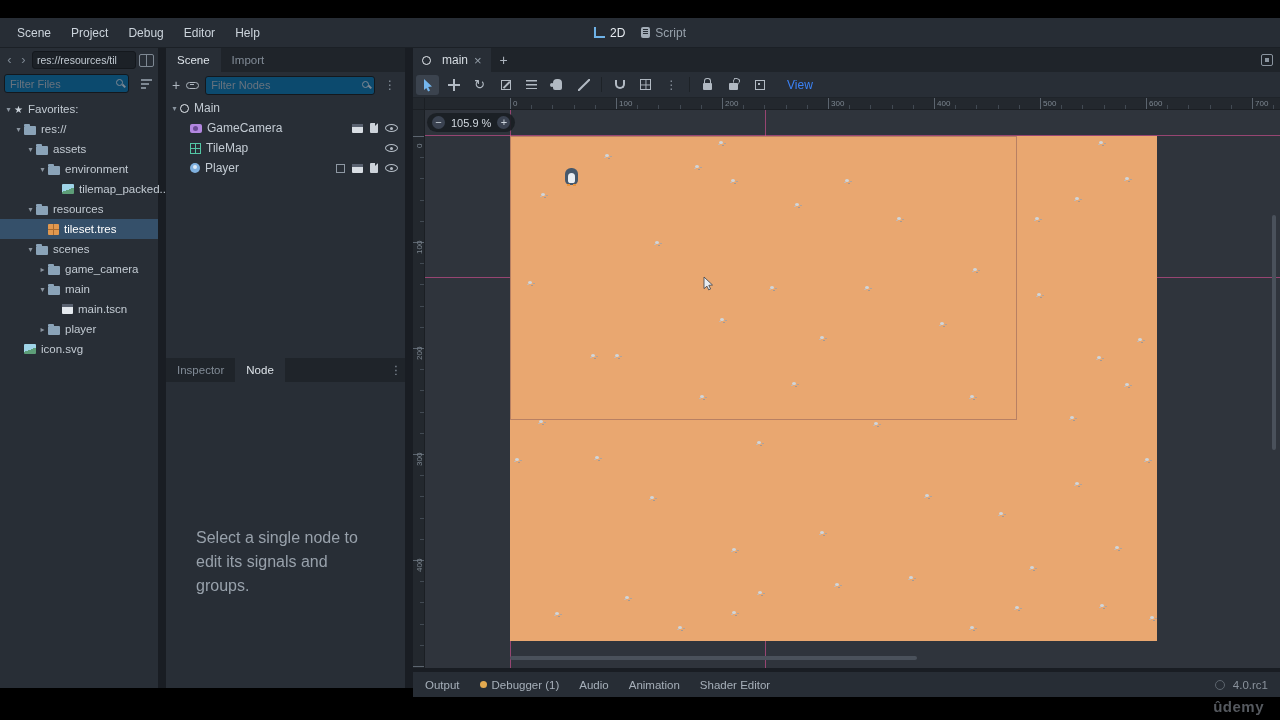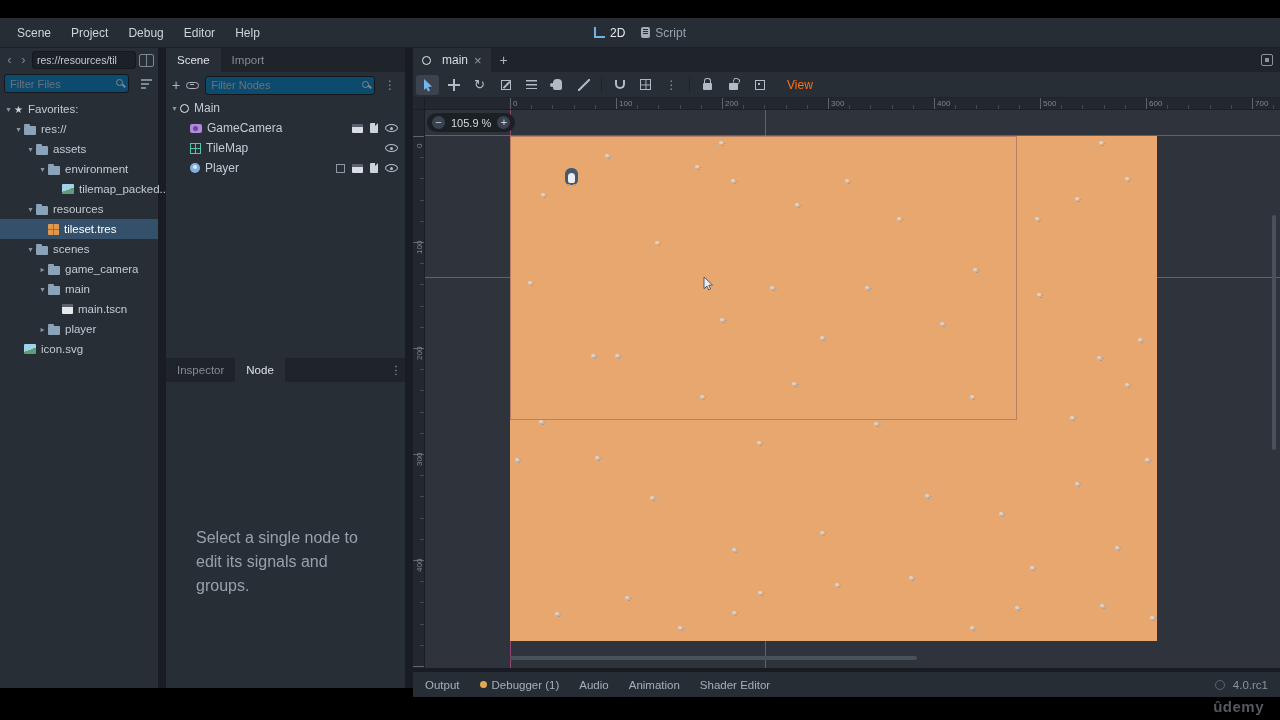--- a/index.html
+++ b/index.html
@@ -117,21 +117,21 @@
   .tab-close{color:#949ea8;font-size:13px;}
   .tab-close::before{content:"×";}
   .tab-add{padding:0 9px;display:flex;align-items:center;}
   .expand-icon{margin-left:auto;align-self:center;margin-right:7px;width:12px;height:12px;border:1px solid #8a949f;border-radius:2px;position:relative;}
   .expand-icon::after{content:'';position:absolute;left:3px;top:3px;width:4px;height:4px;background:#8a949f;}
 
   .vp-toolbar{height:26px;background:#282e36;display:flex;align-items:center;gap:3px;padding:0 3px;border-bottom:1px solid #1f242a;}
   .vtb{width:23px;height:20px;display:flex;align-items:center;justify-content:center;border-radius:3px;color:#b2bac3;}
   .vtb.active{background:#3b434e;}
   .vsep{width:1px;height:15px;background:#1d2227;margin:0 3px;}
-  .view-btn{display:flex;align-items:center;gap:5px;color:#f97316;padding:0 9px;margin-left:4px;}
+  .view-btn{display:flex;align-items:center;gap:5px;color:#3b82f6;padding:0 9px;margin-left:4px;}
   .ti-move{position:relative;width:12px;height:12px;}
   .ti-move::before{content:'';position:absolute;left:0;top:5px;width:12px;height:2px;background:#b2bac3;}
   .ti-move::after{content:'';position:absolute;left:5px;top:0;width:2px;height:12px;background:#b2bac3;}
   .ti-scale{width:10px;height:10px;border:1.5px solid #b2bac3;position:relative;}
   .ti-scale::after{content:'';position:absolute;left:0;top:3px;width:9px;height:1.5px;background:#b2bac3;transform:rotate(-45deg);}
   .ti-list{width:11px;height:9px;background:linear-gradient(#b2bac3,#b2bac3) 0 0/11px 1.5px no-repeat,linear-gradient(#b2bac3,#b2bac3) 0 4px/11px 1.5px no-repeat,linear-gradient(#b2bac3,#b2bac3) 0 8px/11px 1.5px no-repeat;}
   .ti-pan{width:9px;height:11px;background:#b2bac3;border-radius:4px 4px 2px 2px;position:relative;}
   .ti-pan::before{content:'';position:absolute;left:-3px;top:4px;width:4px;height:4px;background:#b2bac3;border-radius:2px;}
   .ti-ruler{width:12px;height:12px;position:relative;overflow:hidden;}
   .ti-ruler::before{content:'';position:absolute;left:-3px;top:5px;width:18px;height:2px;background:#b2bac3;transform:rotate(-45deg);}

